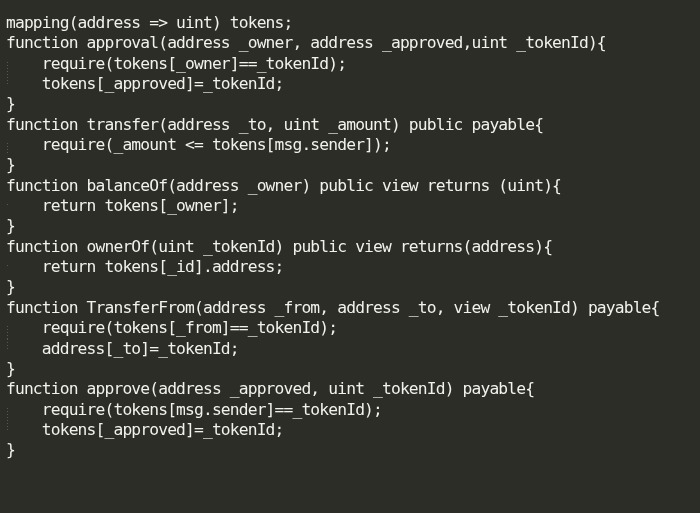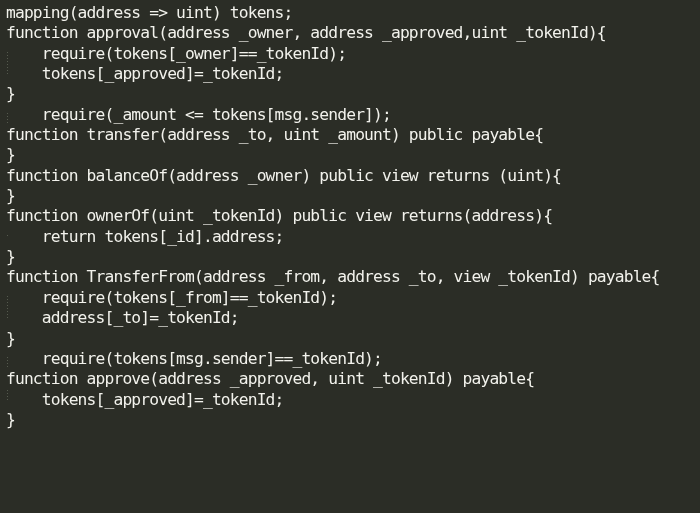--- a/index.html
+++ b/index.html
@@ -23,21 +23,21 @@
     box-sizing: border-box;
     padding: 0;
     overflow: hidden;
   }
 
   .code-area {
     position: absolute;
     left: 0;
     top: 0;
     width: 700px;
-    padding-top: 3px;
+    padding-top: 13px;
   }
 
   .code-line {
     position: relative;
     height: 20.35px;
     line-height: 20.35px;
     white-space: pre;
     font-family: "DejaVu Sans Mono", "Liberation Mono", monospace;
     font-size: 16.3px;
     letter-spacing: -0.85px;
@@ -72,30 +72,31 @@
 </head>
 <body>
 
 <div id="editor">
   <div class="code-area">
       <div class="code-line">mapping(address =&gt; uint) tokens;</div>
       <div class="code-line">function approval(address _owner, address _approved,uint _tokenId){</div>
       <div class="code-line guide guide-top">    require(tokens[_owner]==_tokenId);</div>
       <div class="code-line guide guide-bottom">    tokens[_approved]=_tokenId;</div>
       <div class="code-line">}</div>
+      <div class="code-line">function transfer(address _to, uint _amount) public payable{</div>
       <div class="code-line guide guide-top">    require(_amount &lt;= tokens[msg.sender]);</div>
-      <div class="code-line">function transfer(address _to, uint _amount) public payable{</div>
       <div class="code-line">}</div>
       <div class="code-line">function balanceOf(address _owner) public view returns (uint){</div>
+      <div class="code-line guide guide-top guide-bottom">    return tokens[_owner];</div>
       <div class="code-line">}</div>
       <div class="code-line">function ownerOf(uint _tokenId) public view returns(address){</div>
       <div class="code-line guide guide-top guide-bottom">    return tokens[_id].address;</div>
       <div class="code-line">}</div>
       <div class="code-line">function TransferFrom(address _from, address _to, view _tokenId) payable{</div>
       <div class="code-line guide guide-top">    require(tokens[_from]==_tokenId);</div>
       <div class="code-line guide guide-bottom">    address[_to]=_tokenId;</div>
       <div class="code-line">}</div>
+      <div class="code-line">function approve(address _approved, uint _tokenId) payable{</div>
       <div class="code-line guide guide-top">    require(tokens[msg.sender]==_tokenId);</div>
-      <div class="code-line">function approve(address _approved, uint _tokenId) payable{</div>
       <div class="code-line guide guide-bottom">    tokens[_approved]=_tokenId;</div>
       <div class="code-line">}</div>
     </div>
 </div>
 
 </body></html>

